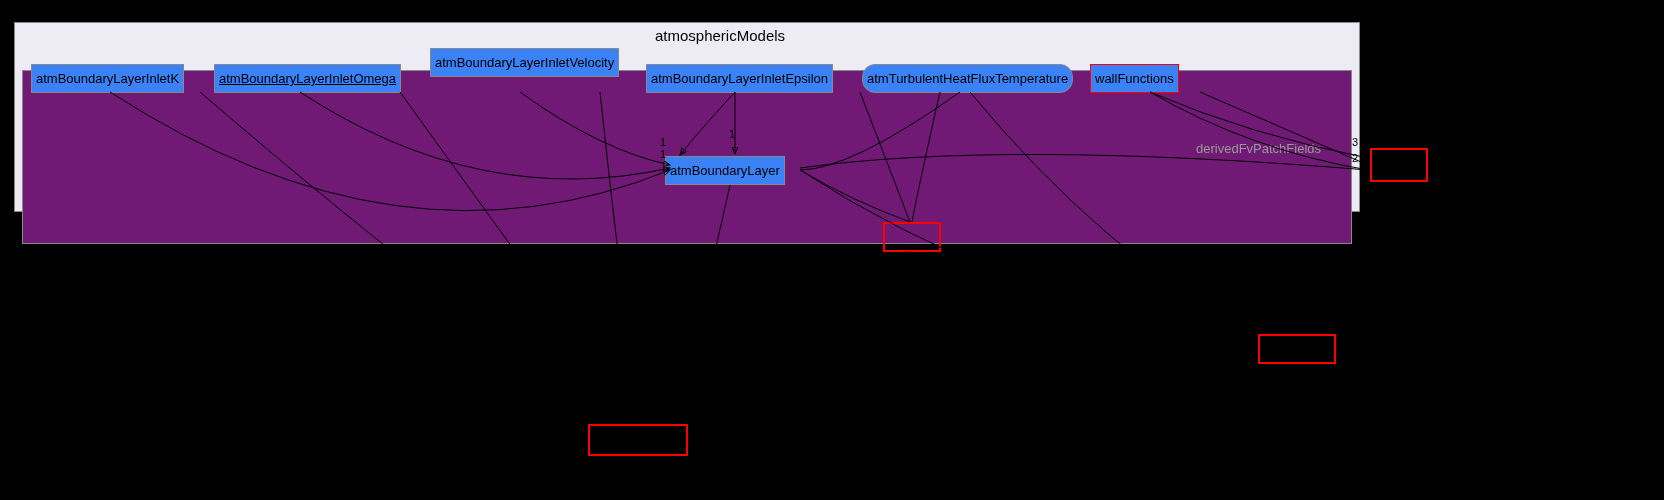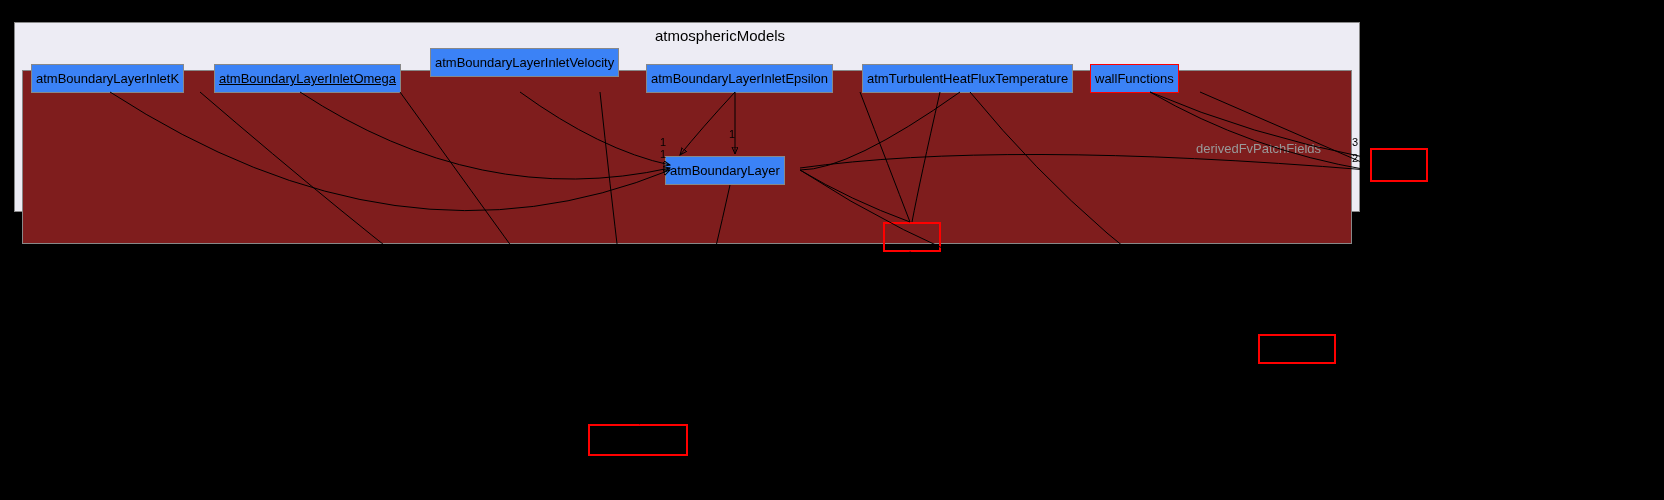--- a/index.html
+++ b/index.html
@@ -20,21 +20,21 @@
       height: 190px;
       background: #edecf4;
       border: 1px solid #888;
     }
     .inner-box {
       position: absolute;
       left: 22px;
       top: 70px;
       width: 1330px;
       height: 174px;
-      background: #7f1d1d;
+      background: #701a75;
       border: 1px solid #888;
     }
     .outer-title {
       position: absolute;
       left: 640px;
       top: 4px;
       color: #000;
       font-size: 15px;
     }
     .inner-label {
@@ -93,21 +93,21 @@
 </div>
 <div class="node-box" style="left:214px; top:64px;text-decoration:underline;">
   <span>atmBoundaryLayerInletOmega</span>
 </div>
 <div class="node-box" style="left:430px; top:48px;">
   <span>atmBoundaryLayerInletVelocity</span>
 </div>
 <div class="node-box" style="left:646px; top:64px;text-align:center;">
   <span>atmBoundaryLayerInletEpsilon</span>
 </div>
-<div class="node-box" style="left:862px; top:64px;">
+<div class="node-box" style="left:862px; top:64px;border-radius:13px;">
   <span>atmTurbulentHeatFluxTemperature</span>
 </div>
 <div class="node-box" style="left:1090px; top:64px; border-color:#f00; color:#000;">
   <span>wallFunctions</span>
 </div>
 <div class="node-box" style="left:665px; top:156px;">
   <span>atmBoundaryLayer</span>
 </div>
 
 <div class="red-box" style="left:883px; top:222px; width:58px; height:30px;"></div>

